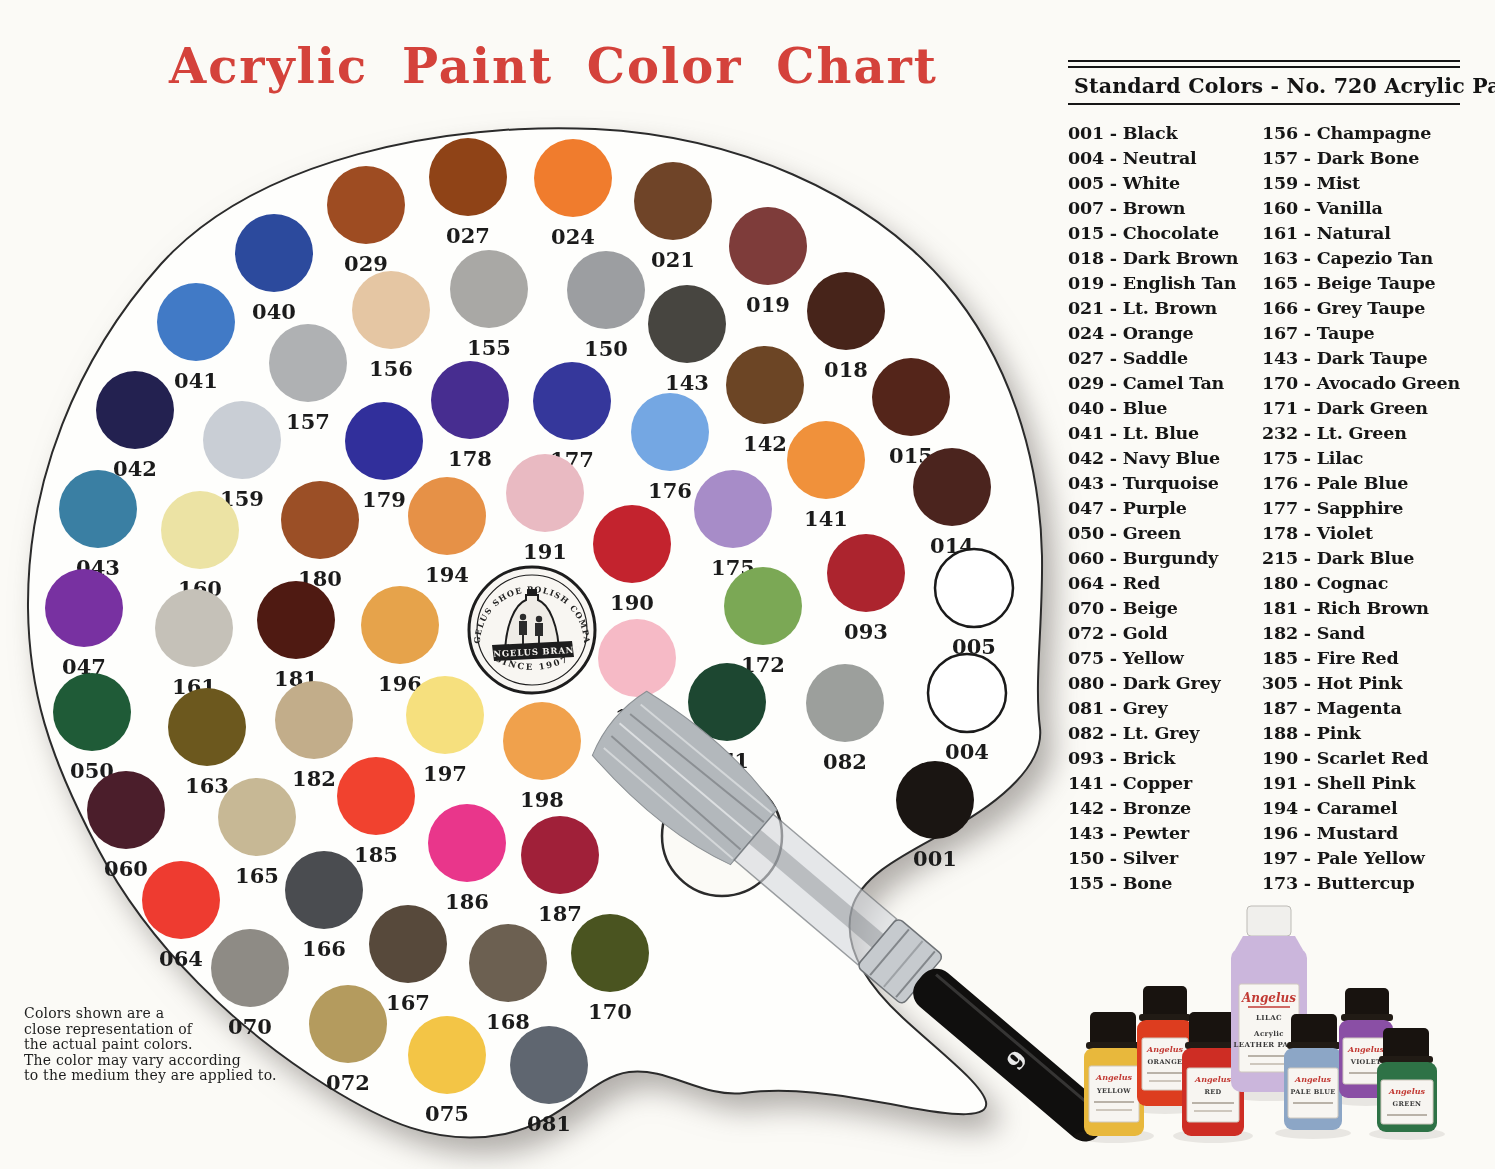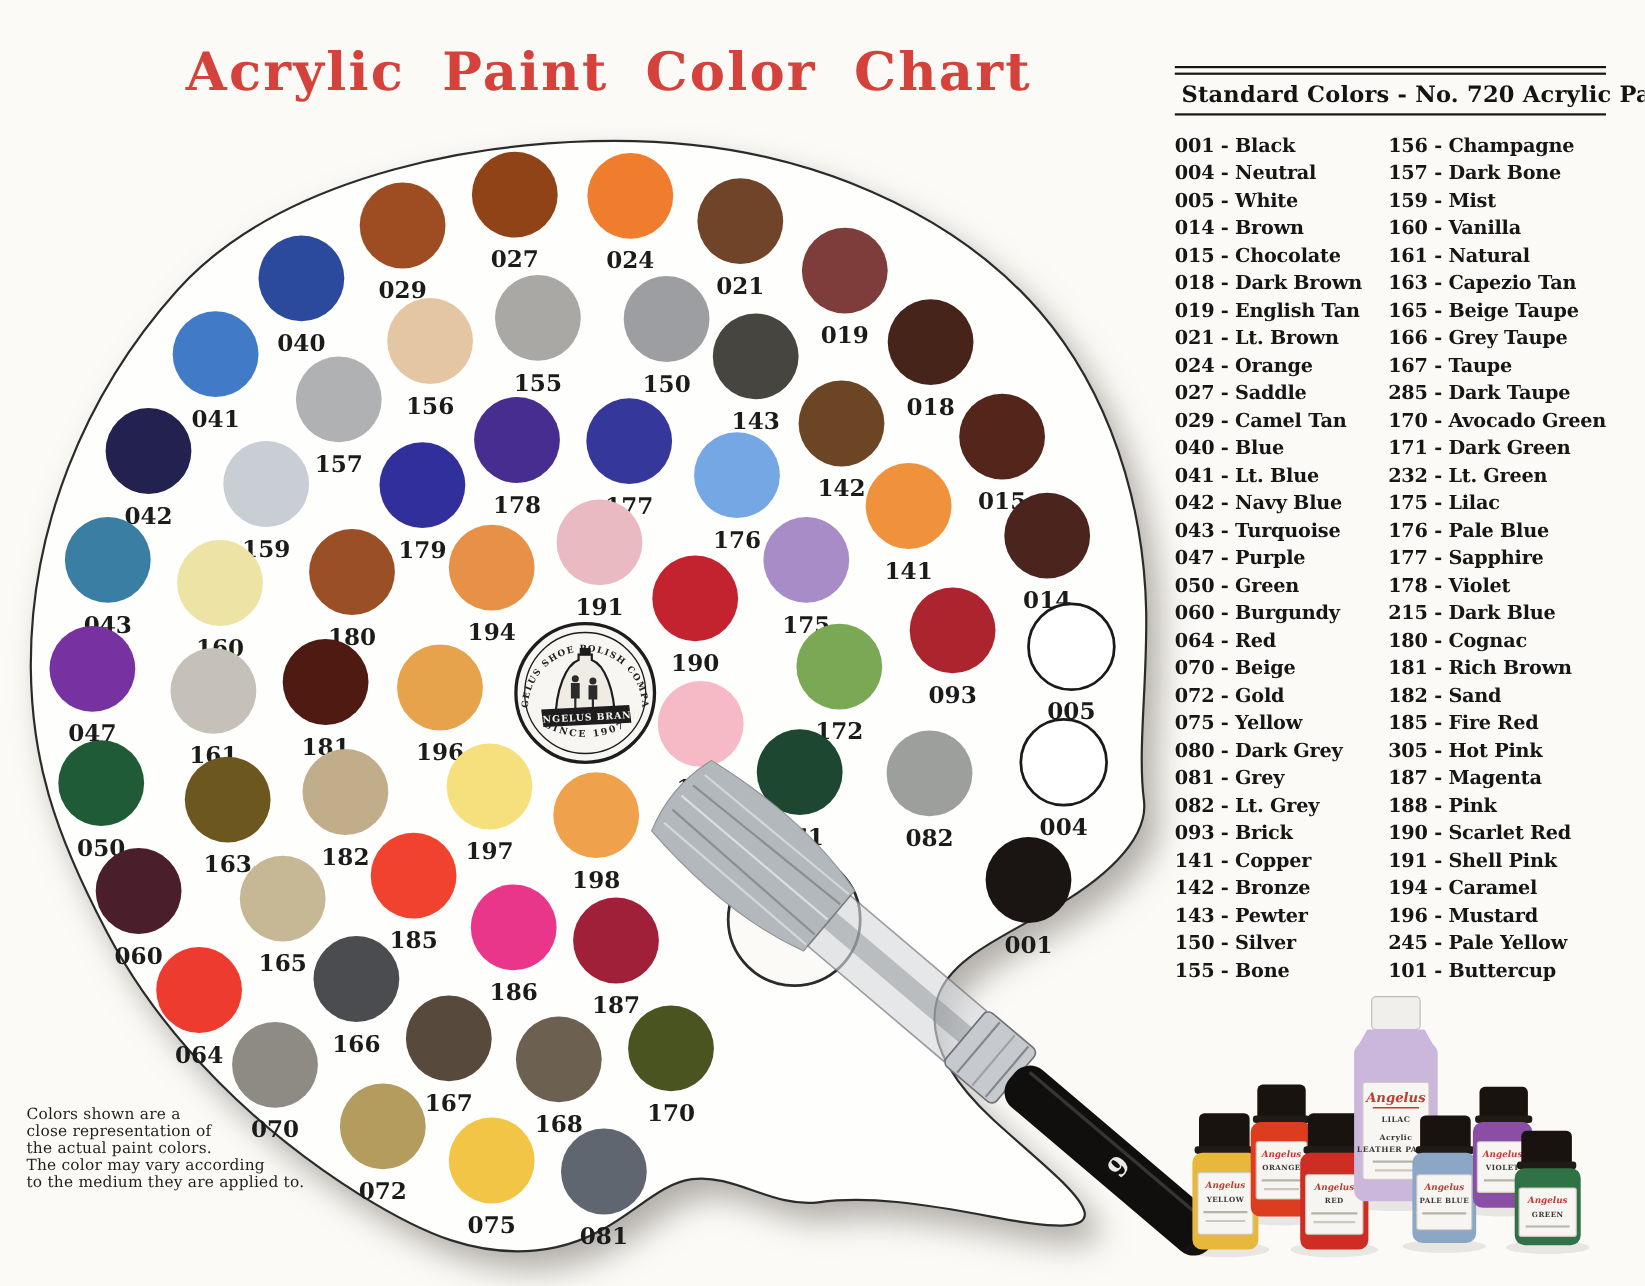--- a/index.html
+++ b/index.html
@@ -338,21 +338,21 @@
 <div class="legend">
   <div class="rule gap"></div>
   <div class="rule"></div>
   <div class="legend-header">Standard Colors - No. 720 Acrylic Paint</div>
   <div class="rule"></div>
   <div class="legend-columns">
     <div class="legend-col-left">
         <div class="legend-row">001 - Black</div>
         <div class="legend-row">004 - Neutral</div>
         <div class="legend-row">005 - White</div>
-        <div class="legend-row">014 - Brown</div>
+        <div class="legend-row">007 - Brown</div>
         <div class="legend-row">015 - Chocolate</div>
         <div class="legend-row">018 - Dark Brown</div>
         <div class="legend-row">019 - English Tan</div>
         <div class="legend-row">021 - Lt. Brown</div>
         <div class="legend-row">024 - Orange</div>
         <div class="legend-row">027 - Saddle</div>
         <div class="legend-row">029 - Camel Tan</div>
         <div class="legend-row">040 - Blue</div>
         <div class="legend-row">041 - Lt. Blue</div>
         <div class="legend-row">042 - Navy Blue</div>
@@ -377,42 +377,42 @@
     <div class="legend-col-right">
         <div class="legend-row">156 - Champagne</div>
         <div class="legend-row">157 - Dark Bone</div>
         <div class="legend-row">159 - Mist</div>
         <div class="legend-row">160 - Vanilla</div>
         <div class="legend-row">161 - Natural</div>
         <div class="legend-row">163 - Capezio Tan</div>
         <div class="legend-row">165 - Beige Taupe</div>
         <div class="legend-row">166 - Grey Taupe</div>
         <div class="legend-row">167 - Taupe</div>
-        <div class="legend-row">285 - Dark Taupe</div>
+        <div class="legend-row">143 - Dark Taupe</div>
         <div class="legend-row">170 - Avocado Green</div>
         <div class="legend-row">171 - Dark Green</div>
         <div class="legend-row">232 - Lt. Green</div>
         <div class="legend-row">175 - Lilac</div>
         <div class="legend-row">176 - Pale Blue</div>
         <div class="legend-row">177 - Sapphire</div>
         <div class="legend-row">178 - Violet</div>
         <div class="legend-row">215 - Dark Blue</div>
         <div class="legend-row">180 - Cognac</div>
         <div class="legend-row">181 - Rich Brown</div>
         <div class="legend-row">182 - Sand</div>
         <div class="legend-row">185 - Fire Red</div>
         <div class="legend-row">305 - Hot Pink</div>
         <div class="legend-row">187 - Magenta</div>
         <div class="legend-row">188 - Pink</div>
         <div class="legend-row">190 - Scarlet Red</div>
         <div class="legend-row">191 - Shell Pink</div>
         <div class="legend-row">194 - Caramel</div>
         <div class="legend-row">196 - Mustard</div>
-        <div class="legend-row">245 - Pale Yellow</div>
-        <div class="legend-row">101 - Buttercup</div>
+        <div class="legend-row">197 - Pale Yellow</div>
+        <div class="legend-row">173 - Buttercup</div>
       </div>
   </div>
 </div>
 
 <div class="footer-note">
     <div>Colors shown are a</div>
     <div>close representation of</div>
     <div>the actual paint colors.</div>
     <div>The color may vary according</div>
     <div>to the medium they are applied to.</div>

